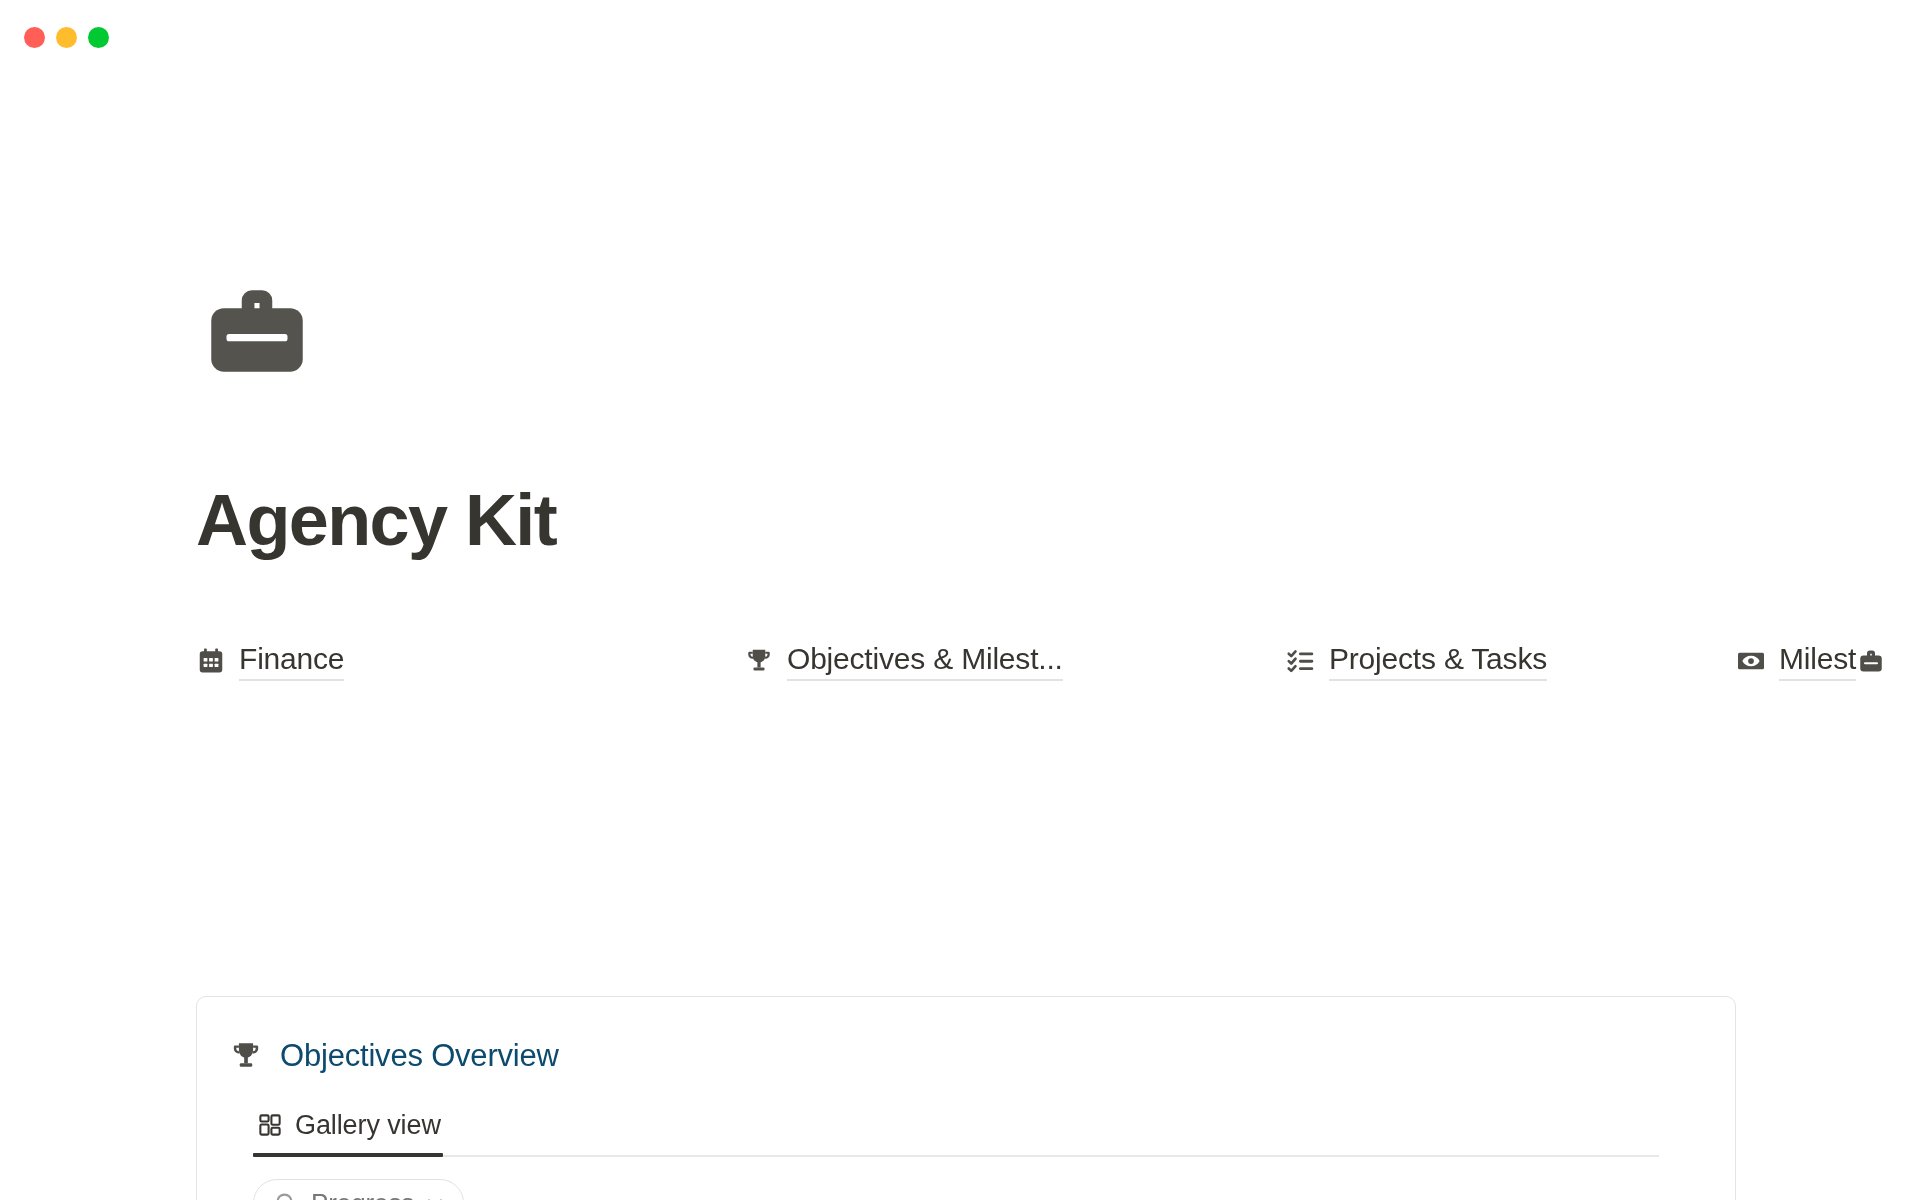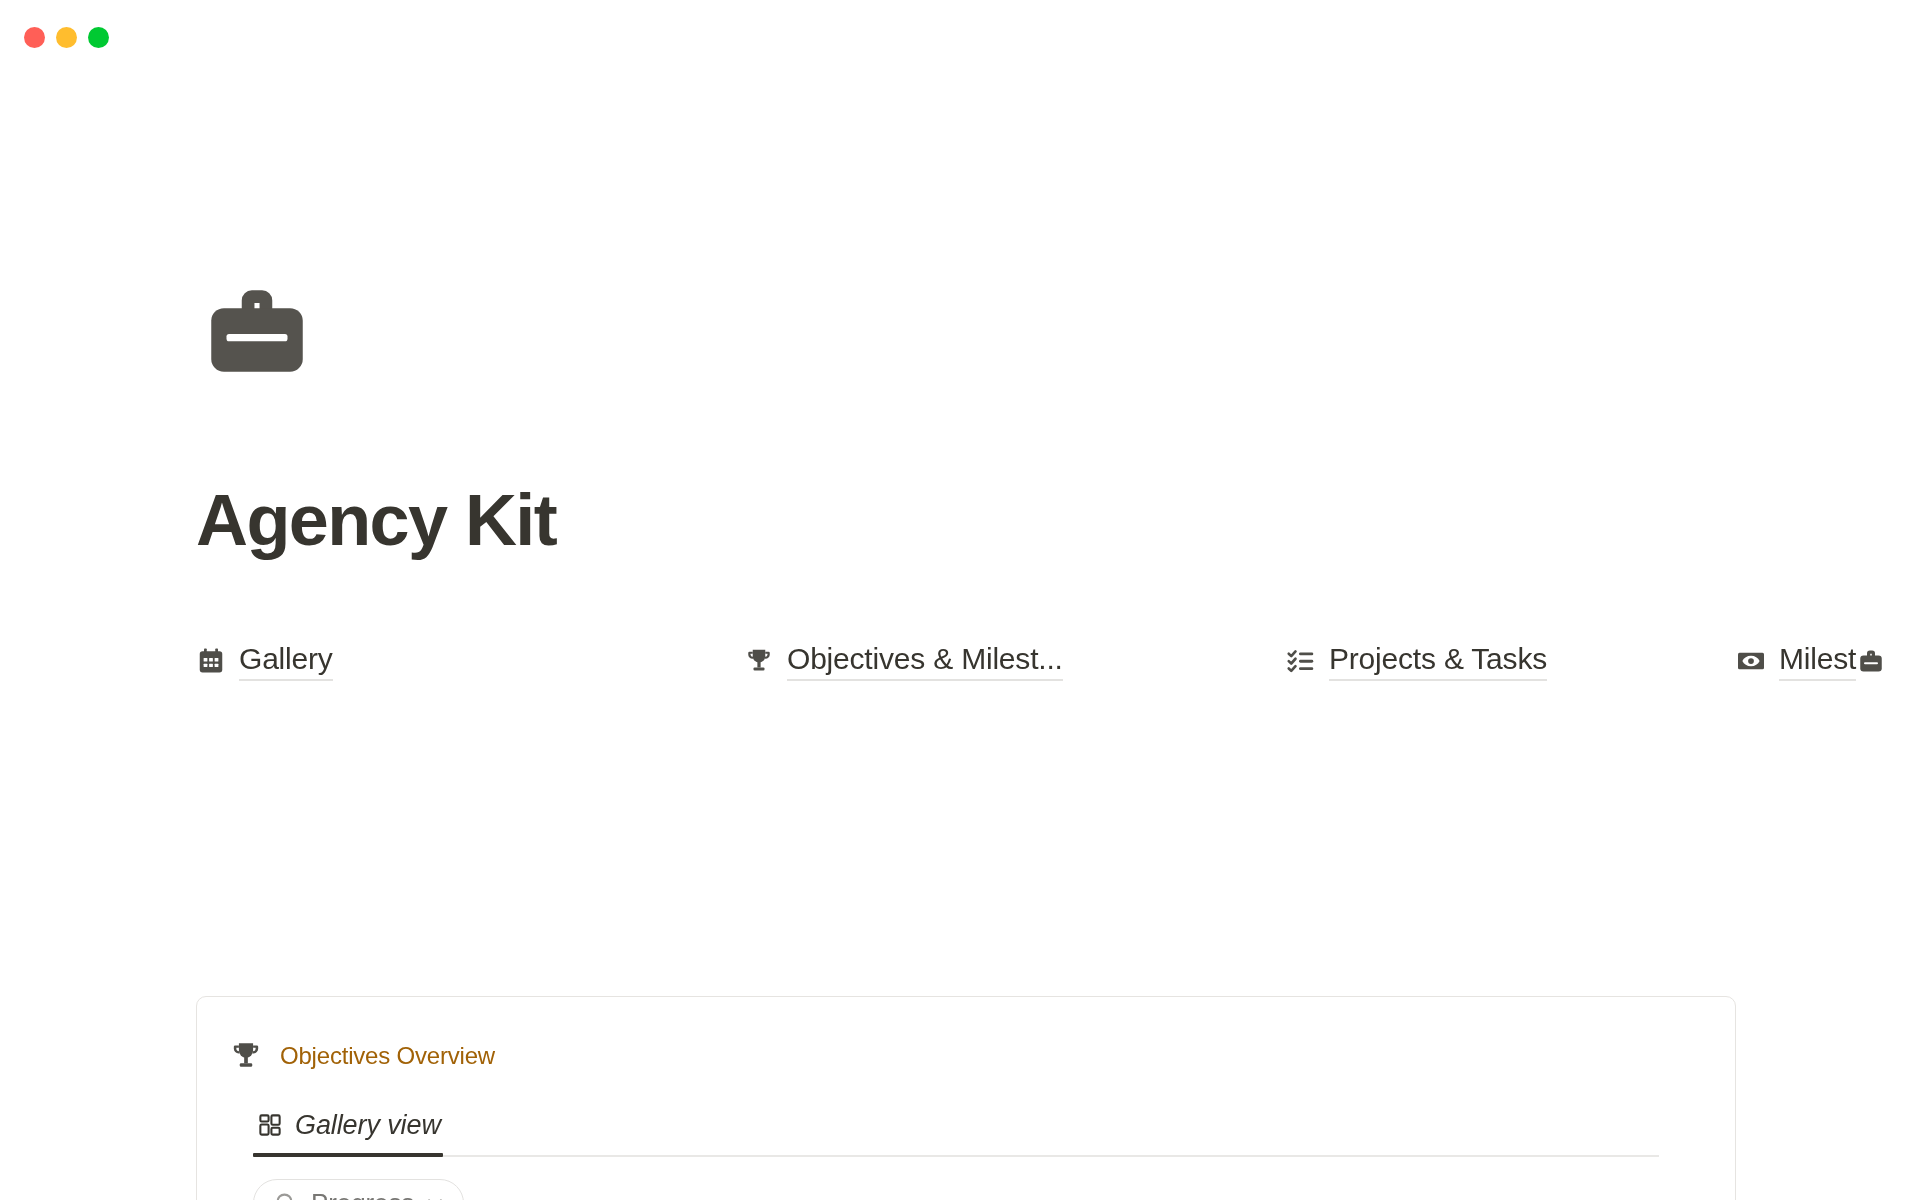--- a/index.html
+++ b/index.html
@@ -135,33 +135,32 @@
   }
   .db-header .db-icon {
     width: 34px;
     height: 34px;
     flex: 0 0 34px;
     margin-right: 17px;
     color: #4f4e49;
   }
   .db-header .db-icon svg { display: block; width: 34px; height: 34px; }
   .db-title {
-    font-size: 24px;
+    font-size: 31px;
     line-height: 36px;
-    color: #a16207;
+    color: #0c4a6e;
     letter-spacing: -0.2px;
     white-space: nowrap;
   }
 
   .db-tabs {
     position: relative;
     margin: 27px 0 0 56px;
     width: 1452px;
     height: 56px;
-    font-style: italic;
   }
   .tab {
     display: inline-flex;
     align-items: center;
     height: 48px;
     padding: 0 14px 0 4px;
   }
   .tab-icon {
     width: 26px;
     height: 26px;
@@ -266,21 +265,21 @@
             <g fill="#ffffff">
               <rect x="6.1" y="9.6" width="3" height="2.7" rx="0.4"></rect>
               <rect x="10.5" y="9.6" width="3" height="2.7" rx="0.4"></rect>
               <rect x="14.9" y="9.6" width="3" height="2.7" rx="0.4"></rect>
               <rect x="6.1" y="14.1" width="3" height="2.7" rx="0.4"></rect>
               <rect x="10.5" y="14.1" width="3" height="2.7" rx="0.4"></rect>
               <rect x="14.9" y="14.1" width="3" height="2.7" rx="0.4"></rect>
             </g>
           </svg>
         </span>
-        <span class="link-label">Gallery</span>
+        <span class="link-label">Finance</span>
       </div>
 
       <div class="link-row">
         <span class="link-icon">
           <svg viewBox="0 0 24 24" xmlns="http://www.w3.org/2000/svg" aria-hidden="true">
             <path d="M7 3h10v5.2a5 5 0 0 1-10 0V3z" fill="#4f4e49"></path>
             <path d="M7 4.6H4.3a.9.9 0 0 0-.9.9v1.3a3.4 3.4 0 0 0 3.4 3.4h.5V8.6h-.2a1.9 1.9 0 0 1-1.9-1.9v-.6H7V4.6z" fill="#4f4e49"></path>
             <path d="M17 4.6h2.7a.9.9 0 0 1 .9.9v1.3a3.4 3.4 0 0 1-3.4 3.4h-.5V8.6h.2a1.9 1.9 0 0 0 1.9-1.9v-.6H17V4.6z" fill="#4f4e49"></path>
             <rect x="10.7" y="12.6" width="2.6" height="4.6" fill="#4f4e49"></rect>
             <rect x="7.6" y="17.1" width="8.8" height="2.5" rx="0.9" fill="#4f4e49"></rect>

